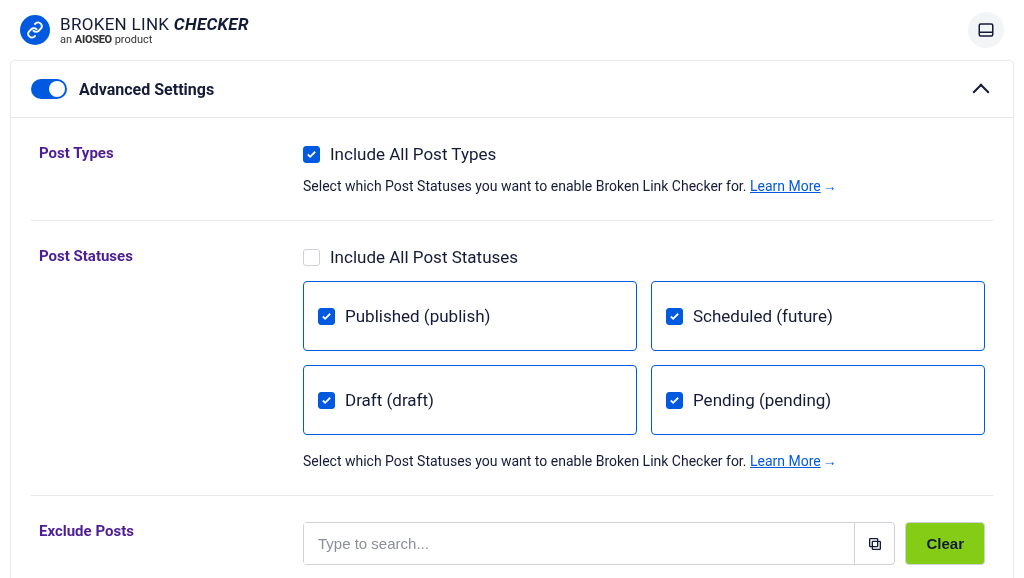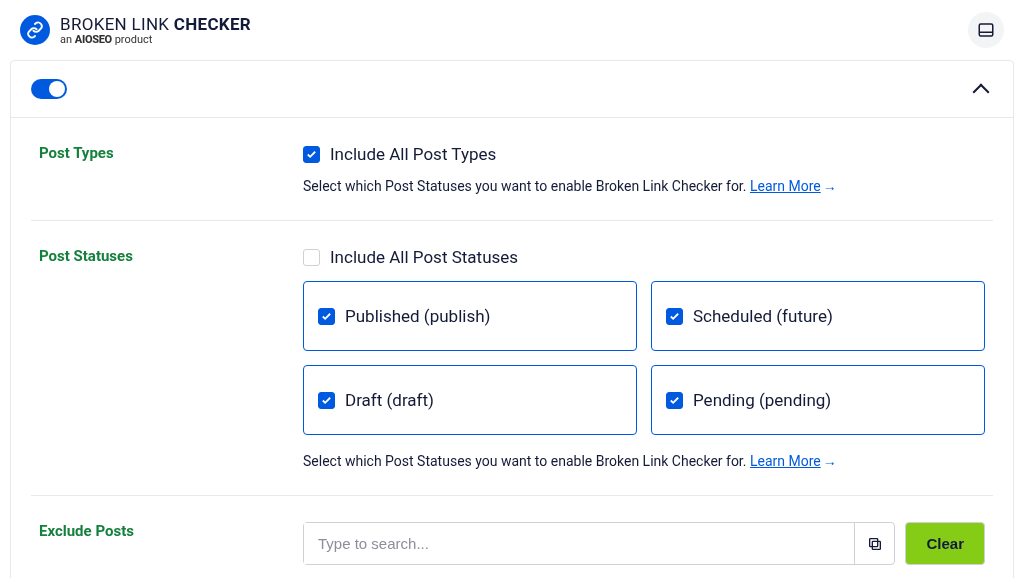--- a/index.html
+++ b/index.html
@@ -4,39 +4,39 @@
 <style>
 * { margin: 0; padding: 0; box-sizing: border-box; }
 body { font-family: -apple-system, BlinkMacSystemFont, "Segoe UI", Roboto, sans-serif; background: #fff; color: #141B38; font-size: 14px; }
 .page { width: 1024px; height: 578px; padding: 0; position: relative; }
 
 .header { height: 60px; padding: 10px 20px; display: flex; align-items: center; justify-content: space-between; }
 .brand { display: flex; align-items: center; gap: 10px; }
 .brand-logo { width: 30px; height: 30px; background: #005AE0; border-radius: 50%; display: flex; align-items: center; justify-content: center; color: #fff; }
 .brand-text { display: flex; flex-direction: column; }
 .brand-title { font-size: 17px; font-weight: 400; color: #141B38; letter-spacing: 0.3px; }
-.brand-title b { font-weight: 700; }
+.brand-title b { font-weight: 700; font-style: italic; }
 .brand-sub { font-size: 11px; color: #333; margin-top: -1px; }
 .brand-sub-logo { font-weight: 800; color: #333; letter-spacing: -0.3px; }
 .header-action { width: 36px; height: 36px; border-radius: 50%; background: #F3F4F5; display: flex; align-items: center; justify-content: center; cursor: pointer; }
 
 .card { margin: 0 10px; border: 1px solid #E8E8EB; border-radius: 4px; background: #fff; }
 
 .section-header { padding: 18px 20px; display: flex; align-items: center; justify-content: space-between; border-bottom: 1px solid #E8E8EB; }
 .section-header-left { display: flex; align-items: center; gap: 12px; }
 .section-title { font-size: 16px; font-weight: 700; }
 
 .toggle { width: 36px; height: 20px; background: #005AE0; border-radius: 10px; position: relative; cursor: pointer; }
 .toggle .knob { width: 16px; height: 16px; background: #fff; border-radius: 50%; position: absolute; top: 2px; right: 2px; }
 
 .chevron { width: 12px; height: 12px; border-right: 2px solid #141B38; border-bottom: 2px solid #141B38; transform: rotate(-135deg); margin-right: 6px; margin-top: 6px; }
 
 .row { display: flex; padding: 26px 0; border-bottom: 1px solid #E8E8EB; }
 .row:last-child { border-bottom: none; }
-.row-label { width: 272px; padding-left: 8px; font-size: 15px; font-weight: 700; color: #15803d; }
+.row-label { width: 272px; padding-left: 8px; font-size: 15px; font-weight: 700; color: #4c1d95; }
 .row-content { flex: 1; padding-right: 8px; }
 
 .cb-row { display: flex; align-items: center; gap: 10px; margin-bottom: 14px; }
 .cb { width: 17px; height: 17px; border: 1.5px solid #D0D1D7; border-radius: 3px; cursor: pointer; display: flex; align-items: center; justify-content: center; }
 .cb.checked { background: #005AE0; border-color: #005AE0; color: #fff; }
 .cb-label { font-size: 17px; }
 
 .help { color: #141B38; font-size: 14px; }
 .help a { color: #005AE0; text-decoration: underline; }
 .help .arrow { color: #005AE0; text-decoration: none; margin-left: 2px; }
@@ -76,20 +76,21 @@
         </svg>
     </div>
   </div>
 
   <div class="card">
     <div class="section-header">
       <div class="section-header-left">
         <div class="toggle">
             <div class="knob"></div>
           </div>
+        <div class="section-title">Advanced Settings</div>
       </div>
       <div class="chevron"></div>
     </div>
 
     <div style="padding: 0 20px;">
 
       <div class="row">
         <div class="row-label">Post Types</div>
         <div class="row-content">
           <div class="cb-row">

